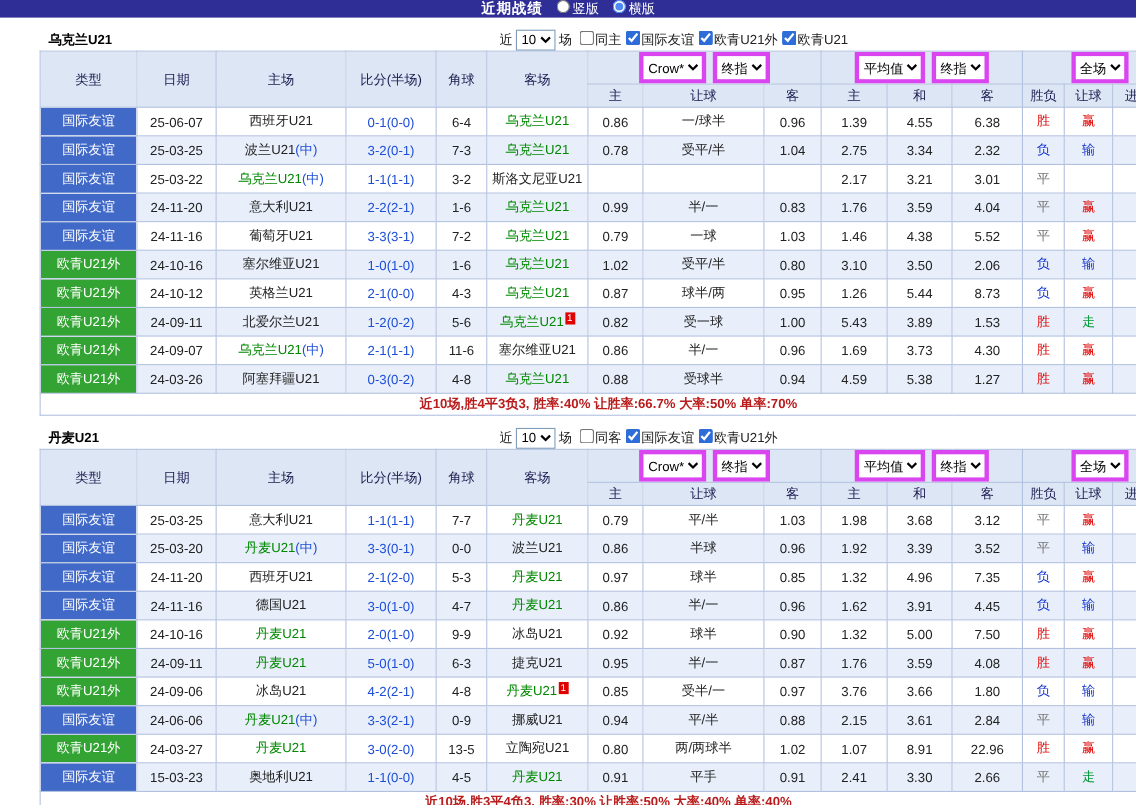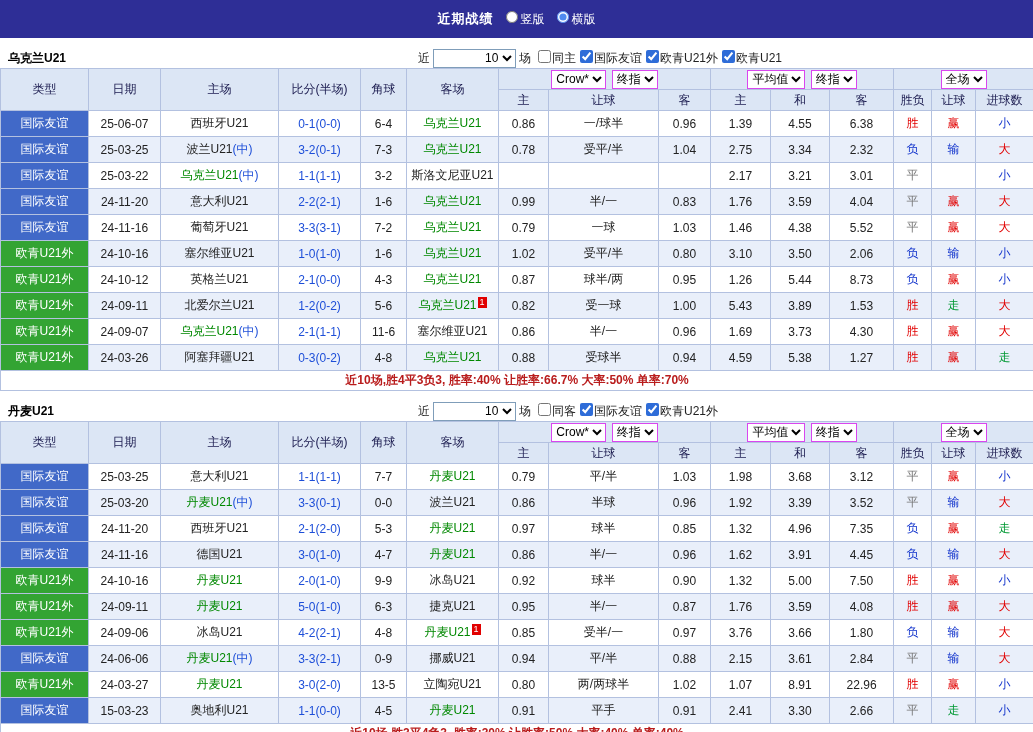--- a/index.html
+++ b/index.html
@@ -4,42 +4,42 @@
 <style>
   * { box-sizing: border-box; margin: 0; padding: 0; }
   html,body { background:#fff; }
   body {
     width: 1033px; height: 732px; overflow: hidden;
     font-family: "Liberation Sans", "DejaVu Sans", sans-serif;
     font-size: 12px; color: #222;
   }
   
   .topbar {
-    height: 38px; background: #2e2e96; color: #fff;
+    height: 16px; background: #2e2e96; color: #fff;
     display: flex; align-items: center; justify-content: center; gap: 12px;
   }
   .topbar .title { font-weight: bold; font-size: 13px; letter-spacing: 1px; }
   .topbar label { display: inline-flex; gap: 3px; cursor: pointer; }
   .topbar input { accent-color: #4f8af0; width: 12px; height: 12px; }
   
-  .section { margin-top: 10px; }
+  .section { margin-top: 10px; margin-left: 36px; }
   .teamrow { position: relative; height: 20px; display: flex; align-items: center; }
   .teamname { font-weight: bold; padding-left: 8px; color: #000; }
   .filters { position: absolute; left: 418px; top: 0; height: 20px; display: flex; align-items: center; gap: 3px; white-space: nowrap; }
-  .filters select { height: 19px; font-size: 12px; border: 1px solid #7f9db9; background: #fff; padding-left: 47px; }
+  .filters select { height: 19px; font-size: 12px; border: 1px solid #7f9db9; background: #fff; }
   .cbx { display: inline-flex; align-items: flex-start; margin-left: 4px; cursor: pointer; }
   .cbx input { accent-color: #2e6cd8; width: 13px; height: 13px; margin-right: 1px; }
   
   table { border-collapse: collapse; width: 1033px; table-layout: fixed; }
   th, td {
     border: 1px solid #b3c1e0; text-align: center; padding: 0;
     overflow: hidden; white-space: nowrap;
   }
   thead th { background: #dce6f5; font-weight: normal; color: #1b1b4f; height: 21px; }
-  thead .ddcell select { height: 19px; font-size: 12px; border: 1px solid #d946ef; background: #fff; margin: 0 1px; }
+  thead .ddcell select { height: 29px; font-size: 12px; border: 4px solid #d946ef; background: #fff; margin: 0 1px; }
   tbody td { height: 26px; background: #fff; }
   tbody tr:nth-child(even) td { background: #e9effa; }
   td.lt-friendly { background: #4169c8 !important; color: #fff; }
   td.lt-euro { background: #33a433 !important; color: #fff; }
   .c-red { color: #e10000; }
   .c-blue { color: #1133cc; }
   .c-gray { color: #777; }
   .c-green { color: #009933; }
   .c-score { color: #1d4ed8; }
   .c-team { color: #008800; }

